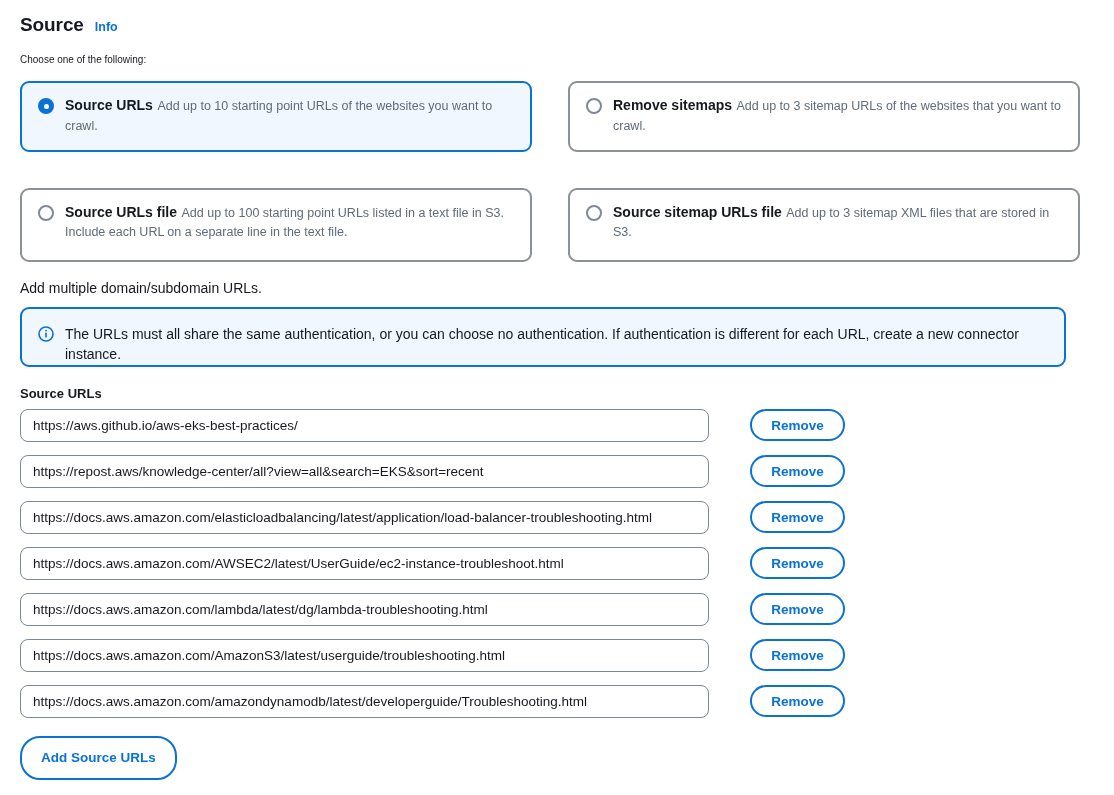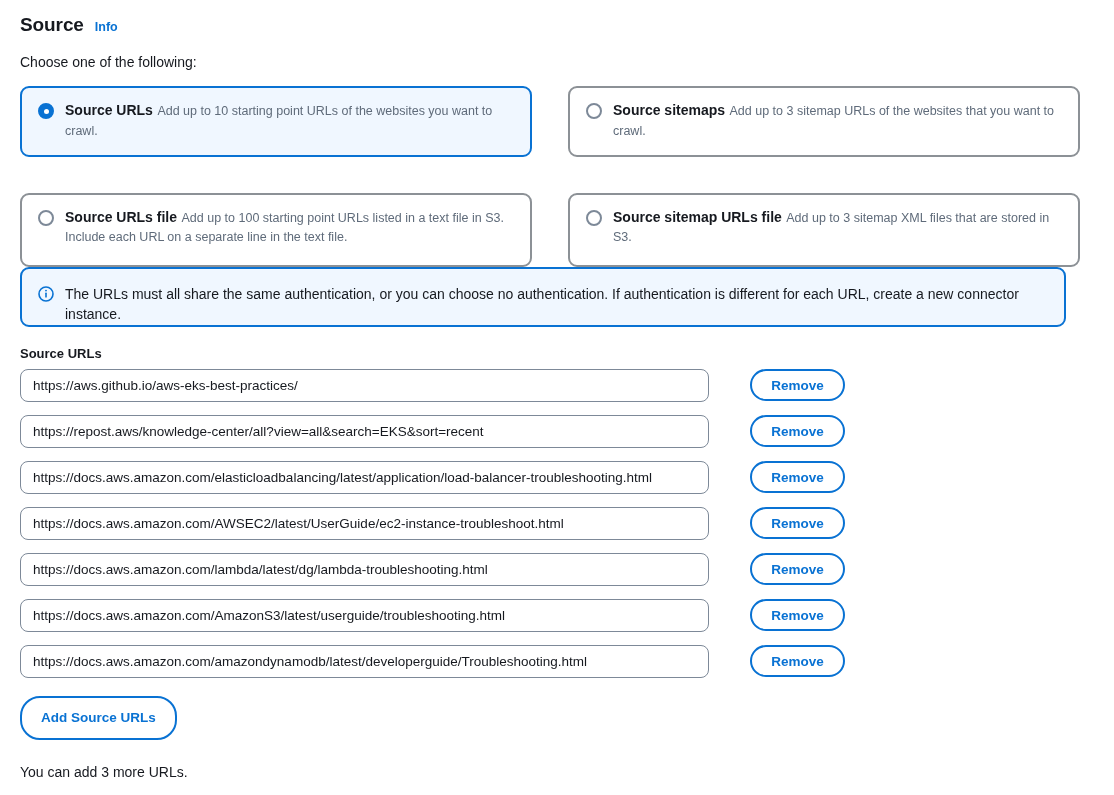--- a/index.html
+++ b/index.html
@@ -51,21 +51,21 @@
   }
   .info-link {
     font-size: 12.5px;
     font-weight: 700;
     color: #0972d3;
     text-decoration: none;
     cursor: pointer;
   }
 
   .choose-label {
-    font-size: 14px;
+    font-size: 10px;
     color: #16191f;
     margin-bottom: 16px;
   }
 
   
   .tile-grid {
     display: grid;
     grid-template-columns: 512px 512px;
     column-gap: 22px;
     row-gap: 15px;
@@ -245,21 +245,21 @@
         <span class="radio"></span>
         <span class="tile-text">
           <span class="tile-label">Source URLs</span>
           <span class="tile-desc">Add up to 10 starting point URLs of the websites you want to crawl.</span>
         </span>
       </div>
 
       <div class="tile">
         <span class="radio"></span>
         <span class="tile-text">
-          <span class="tile-label">Source sitemaps</span>
+          <span class="tile-label">Remove sitemaps</span>
           <span class="tile-desc">Add up to 3 sitemap URLs of the websites that you want to crawl.</span>
         </span>
       </div>
 
       <div class="tile tall">
         <span class="radio"></span>
         <span class="tile-text">
           <span class="tile-label">Source URLs file</span>
           <span class="tile-desc">Add up to 100 starting point URLs listed in a text file in S3. Include each URL on a separate line in the text file.</span>
         </span>
@@ -268,20 +268,21 @@
       <div class="tile tall">
         <span class="radio"></span>
         <span class="tile-text">
           <span class="tile-label">Source sitemap URLs file</span>
           <span class="tile-desc">Add up to 3 sitemap XML files that are stored in S3.</span>
         </span>
       </div>
 
     </div>
 
+    <div class="domain-note">Add multiple domain/subdomain URLs.</div>
 
     
     <div class="alert">
       <span class="alert-icon">
         <svg width="16" height="16" viewBox="0 0 16 16" aria-hidden="true">
           <circle cx="8" cy="8" r="7" fill="none" stroke="#0972d3" stroke-width="1.6"></circle>
           <circle cx="8" cy="4.6" r="0.95" fill="#0972d3"></circle>
           <rect x="7.2" y="6.6" width="1.6" height="5" rx="0.6" fill="#0972d3"></rect>
         </svg>
       </span>

